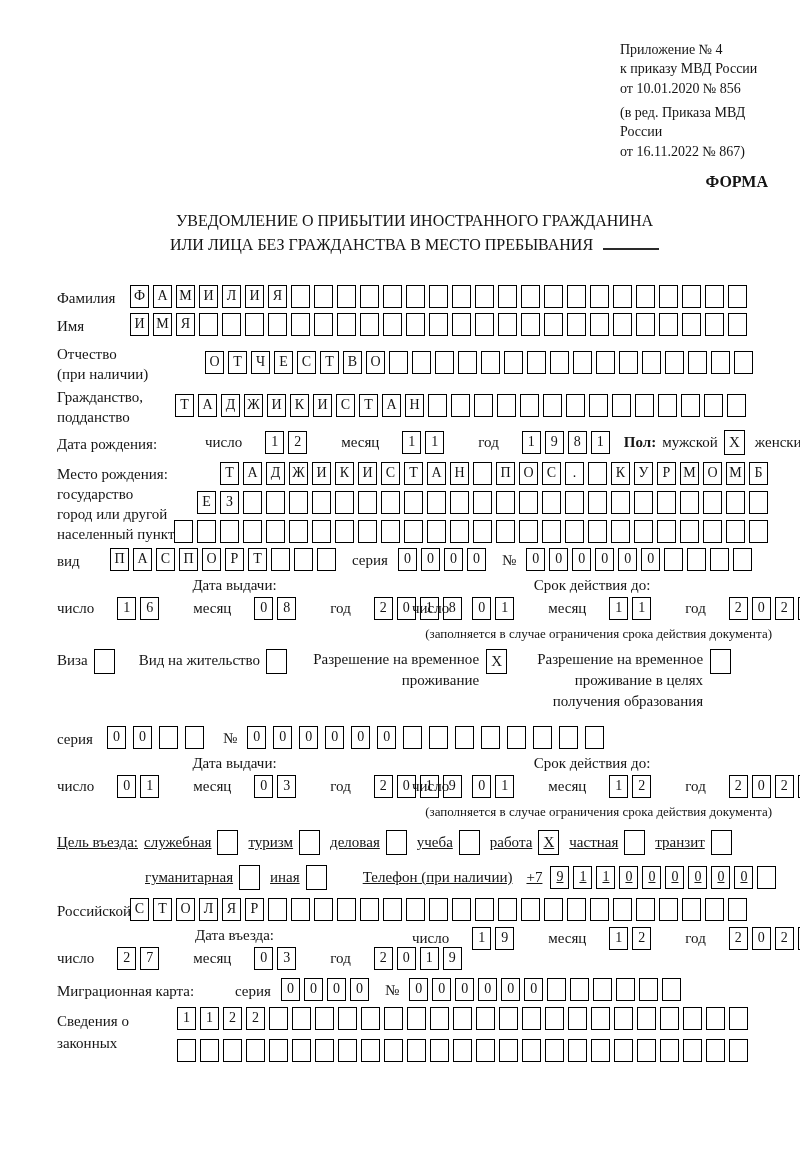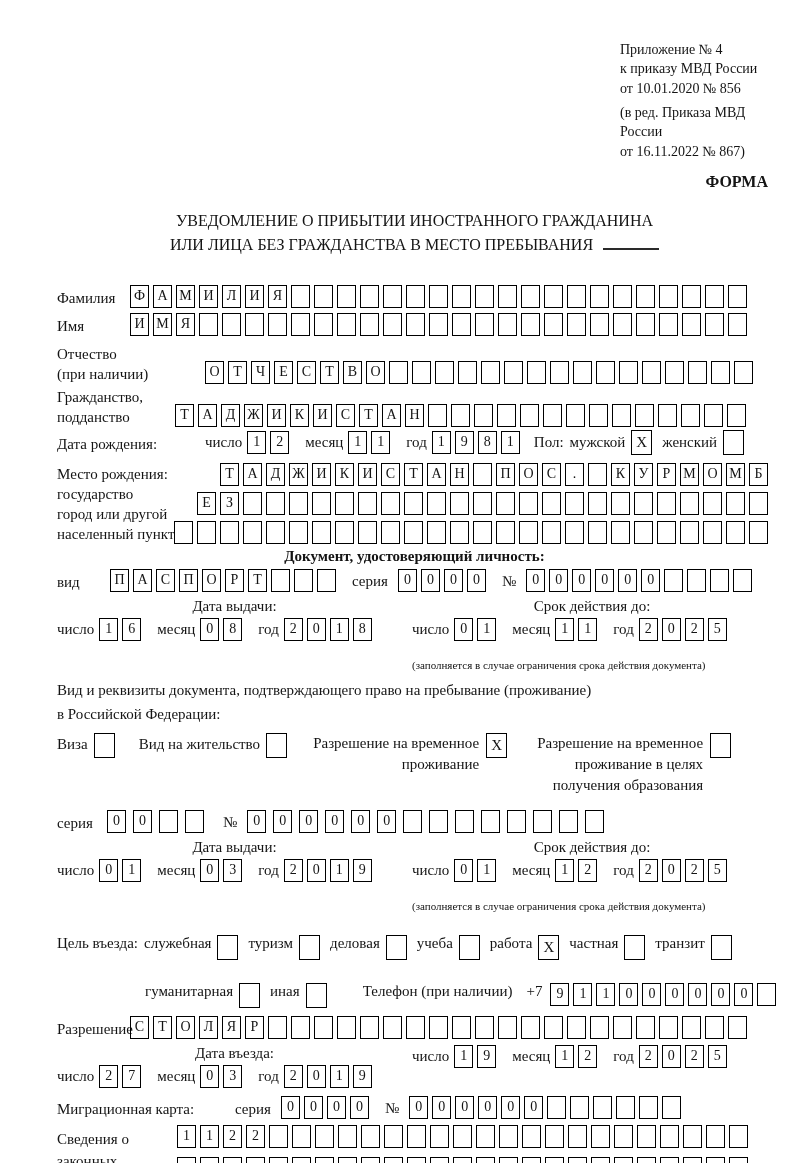--- a/index.html
+++ b/index.html
@@ -12,21 +12,21 @@
   }
   .page { width:800px; height:1163px; padding:40px 28px 10px 57px; position:relative; }
 
   .appendix { margin-left:563px; font-size:14px; line-height:1.38; }
   .appendix .ed { margin-top:5px; }
   .forma { text-align:right; font-weight:bold; font-size:16px; margin-top:12px; padding-right:4px; }
   .title { text-align:center; font-weight:normal; font-size:16px; margin-top:18px; line-height:1.5; }
   .blank { display:inline-block; width:56px; border-bottom:2px solid #2a2a2a; margin-left:10px; height:14px; }
   .section { font-weight:bold; font-size:14.6px; margin-top:27px; white-space:nowrap; }
 
-  .frow { display:flex; align-items:flex-end; }
+  .frow { display:flex; align-items:center; }
   .aic { align-items:center; }
   .lbl { flex:none; padding-top:3px; line-height:20px; }
   .w53{width:53px} .w73{width:73px} .w118{width:118px} .w148{width:148px} .w120{width:120px} .w150{width:150px}
   .mt3{margin-top:3px} .mt4{margin-top:4px} .mt5{margin-top:5px} .mt6{margin-top:6px} .mt8{margin-top:8px} .mt14{margin-top:14px} .mt28{margin-top:28px}
 
   .cells { display:flex; flex-wrap:nowrap; }
   .cell {
     flex:none; width:19px; height:23px; margin-right:4px;
     border:1.5px solid #000; text-align:center; line-height:20px; font-size:14px;
   }
@@ -39,42 +39,42 @@
 
   .colcells { display:flex; flex-direction:column; gap:6px; }
   .colcells.right { width:567px; align-items:flex-end; }
 
   .docheader { text-align:center; font-weight:bold; font-size:15px; margin-top:4px; }
 
   .dates-pair { display:flex; margin-top:6px; }
   .dp-left { width:355px; }
   .dp-right { width:360px; }
   .dg-head { text-align:center; margin-bottom:3px; }
-  .dategroup { display:flex; align-items:center; }
+  .dategroup { display:flex; align-items:center;gap:18px; }
   .dategroup .dg-lab { margin-right:5px; white-space:nowrap; }
   .dategroup .dg-lab:not(:first-child) { margin-left:10px; }
   .dategroup .cells { margin-right:2px; }
-  .dg-note { font-size:11px; margin-top:18px; text-align:left; white-space:nowrap; }
+  .dg-note { font-size:13px; margin-top:6px; text-align:right; white-space:nowrap; }
 
   .intro { margin-top:7px; line-height:24px; }
 
   .optrow { display:flex; align-items:flex-start; margin-top:7px; }
   .optrow .olabel { margin-right:6px; padding-top:3px; white-space:nowrap; }
   .optrow .owrap { text-align:right; line-height:21px; margin-right:7px; }
   .ow170 { width:178px; } .ow185 { width:182px; }
   .gap24 { margin-left:24px; } .gap14 { margin-left:14px; }
 
-  .purpose-row { display:flex; align-items:flex-start; margin-top:23px; flex-wrap:nowrap; }
+  .purpose-row { display:flex; align-items:center; margin-top:10px; flex-wrap:nowrap;text-decoration:underline; }
   .purpose-row .plabel { margin-right:6px; white-space:nowrap; }
   .purpose-row .checkbox { margin-right:10px; }
   .indent88 { margin-left:88px; }
   .phone-label { margin-left:26px; margin-right:14px; white-space:nowrap; }
   .phone-prefix { margin-right:8px; }
 
-  .glab { margin-left:8px; margin-right:6px; white-space:nowrap; }
+  .glab { margin-left:8px; margin-right:6px; white-space:nowrap;font-weight:bold; }
   .glab2 { margin-right:6px; white-space:nowrap; }
   .ml10 { margin-left:10px; }
 
   .mig-label { margin-right:28px; }
   .numlbl { margin:0 10px 0 12px; padding-top:3px; }
 
   .reps { display:flex; margin-top:6px; }
   .reps .lbl { line-height:22.5px; }
   .reps .colcells { gap:9px; width:596px; }
 </style>
@@ -349,21 +349,20 @@
           <span class="cell"></span>
           <span class="cell"></span>
           <span class="cell"></span>
           <span class="cell"></span>
           <span class="cell"></span>
           <span class="cell"></span>
         </div>
     </div>
   </div>
 
-  <div class="docheader">Документ, удостоверяющий личность:</div>
 
   <div class="frow aic mt4">
     <div class="lbl w53">вид</div>
     <div class="cells">
         <span class="cell">П</span>
         <span class="cell">А</span>
         <span class="cell">С</span>
         <span class="cell">П</span>
         <span class="cell">О</span>
         <span class="cell">Р</span>
@@ -435,24 +434,20 @@
             <span class="cell">2</span>
             <span class="cell">0</span>
             <span class="cell">2</span>
             <span class="cell">5</span>
           </span>
         </div>
       <div class="dg-note">(заполняется в случае ограничения срока действия документа)</div>
     </div>
   </div>
 
-  <div class="intro">
-    <div>Вид и реквизиты документа, подтверждающего право на пребывание (проживание)</div>
-    <div>в Российской Федерации:</div>
-  </div>
 
   <div class="optrow">
     <span class="olabel">Виза</span>
     <span class="checkbox"></span>
     <span class="olabel gap24">Вид на жительство</span>
     <span class="checkbox"></span>
     <span class="owrap ow170 gap14">Разрешение на временное проживание</span>
     <span class="checkbox">X</span>
     <span class="owrap ow185 gap14">Разрешение на временное проживание в целях получения образования</span>
     <span class="checkbox"></span>
@@ -566,21 +561,21 @@
         <span class="cell">0</span>
         <span class="cell">0</span>
         <span class="cell">0</span>
         <span class="cell">0</span>
         <span class="cell">0</span>
         <span class="cell"></span>
       </span>
   </div>
 
   <div class="frow aic mt8">
-    <div class="lbl w73">Разрешение</div>
+    <div class="lbl w73">Российской</div>
     <div class="cells">
         <span class="cell">С</span>
         <span class="cell">Т</span>
         <span class="cell">О</span>
         <span class="cell">Л</span>
         <span class="cell">Я</span>
         <span class="cell">Р</span>
         <span class="cell"></span>
         <span class="cell"></span>
         <span class="cell"></span>

